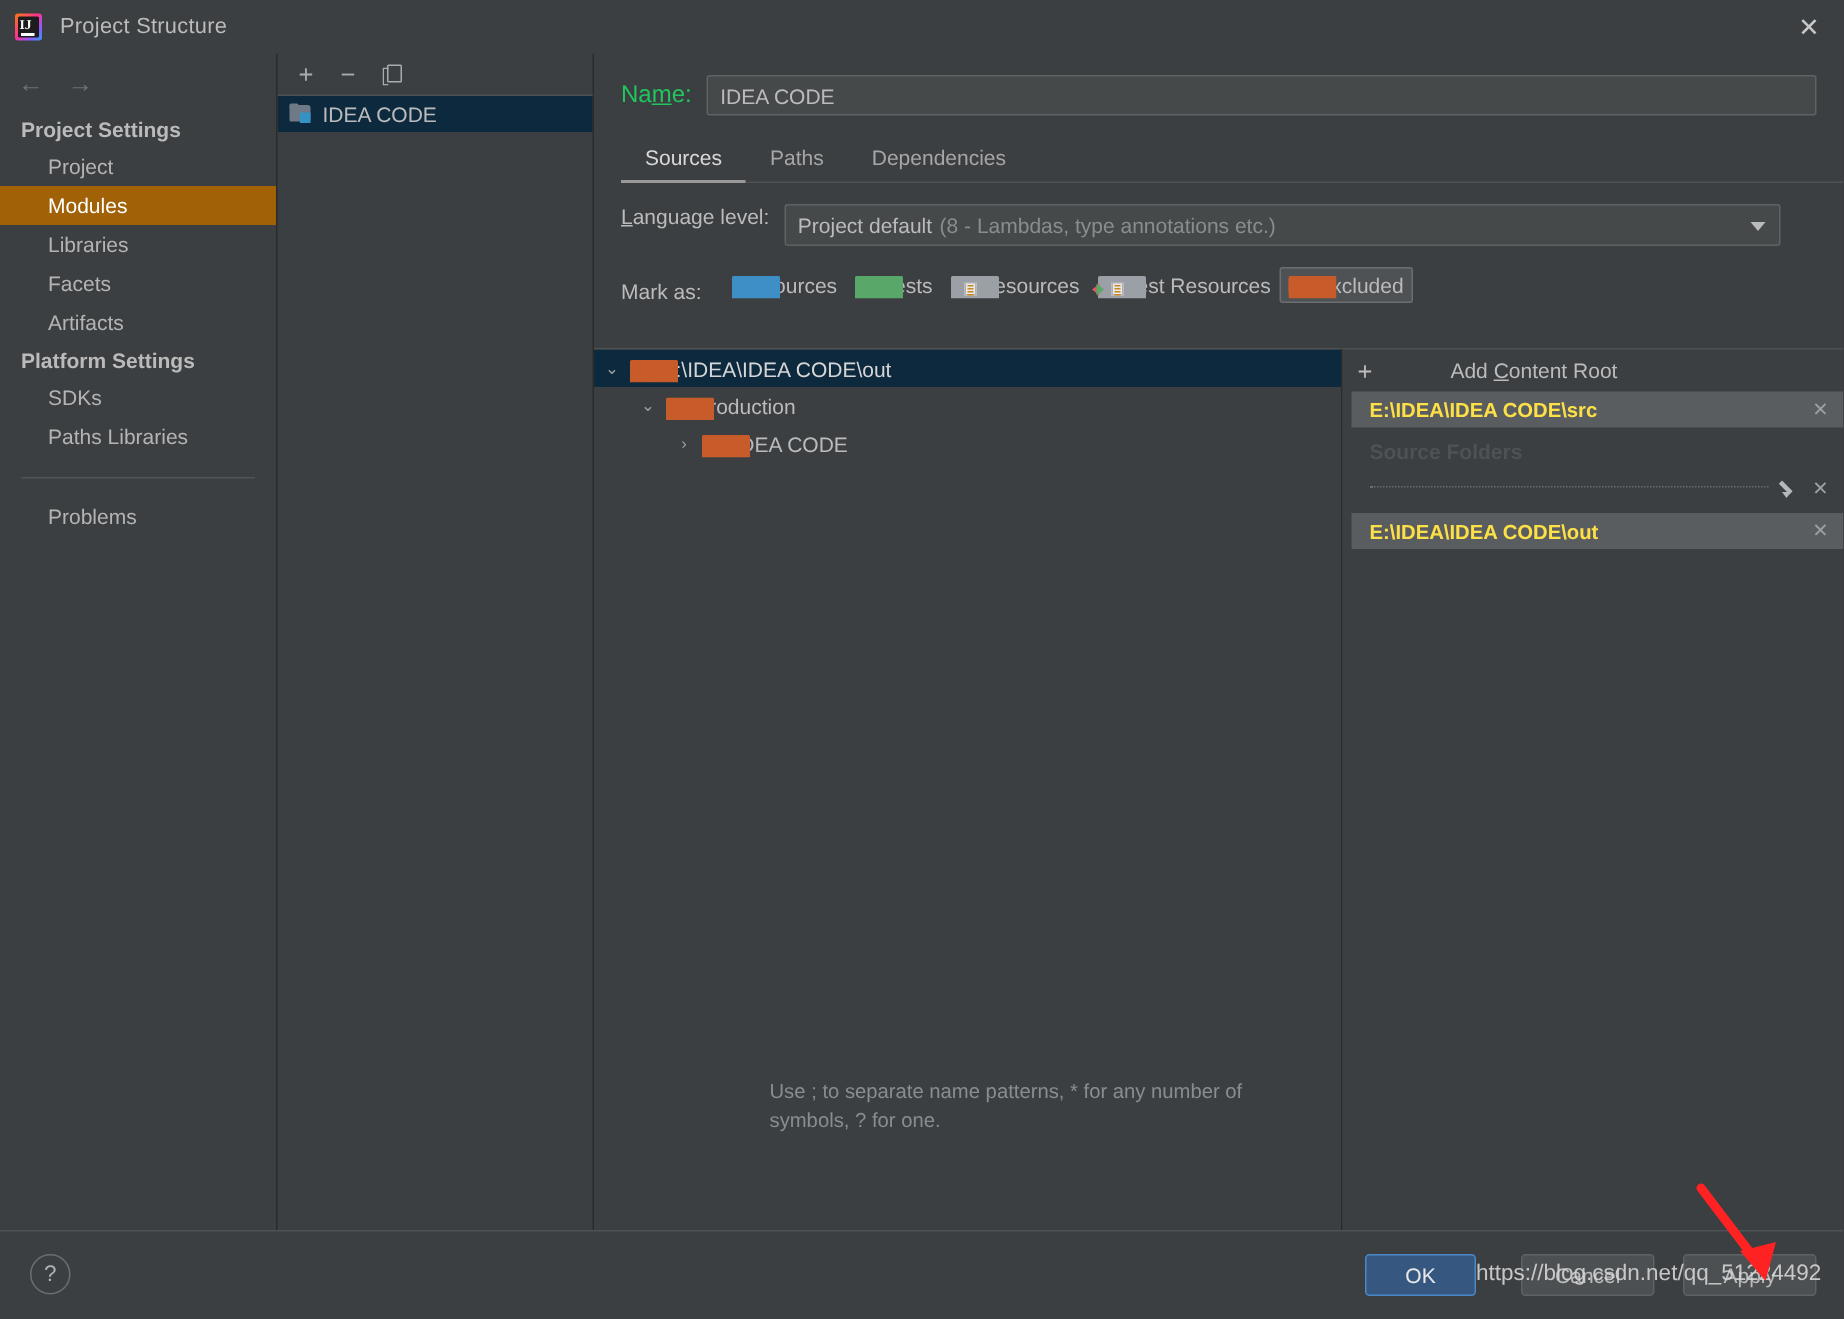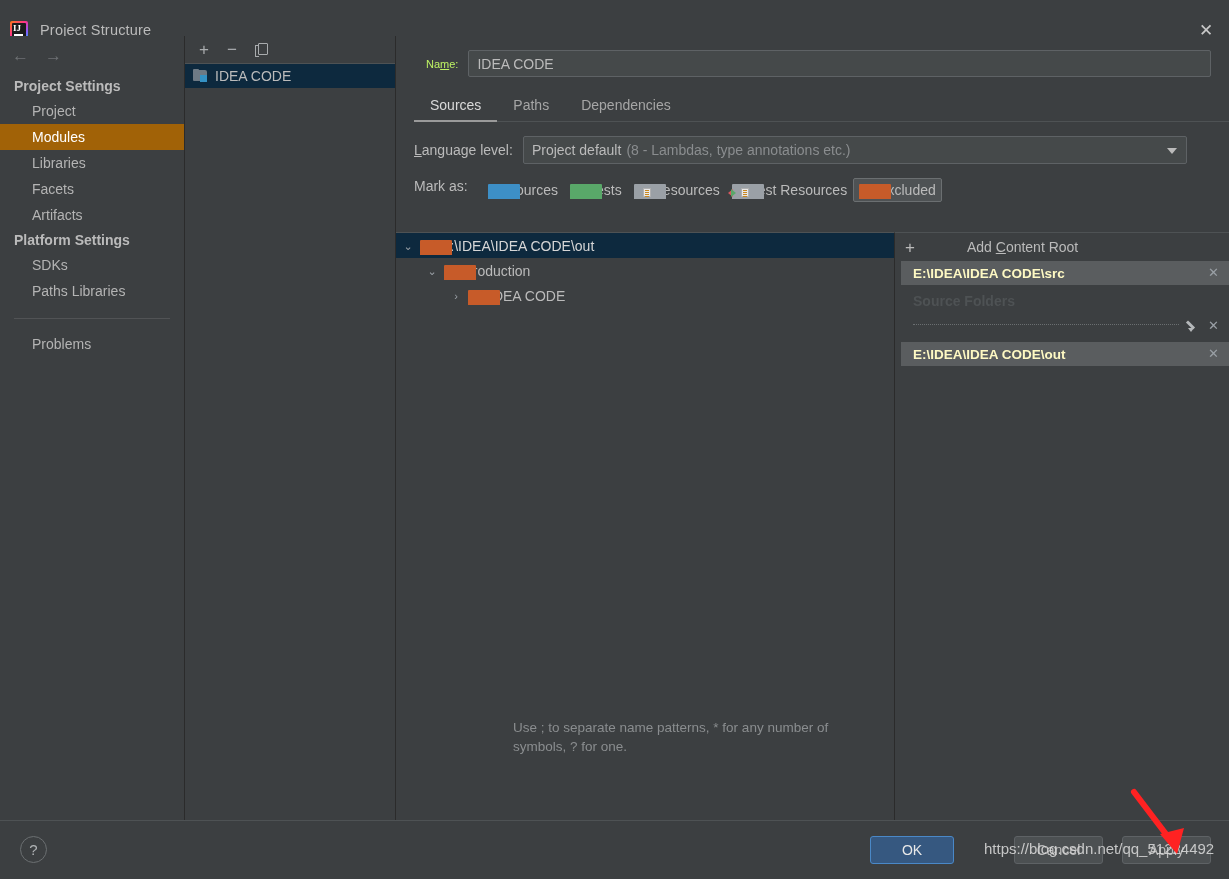--- a/index.html
+++ b/index.html
@@ -6,21 +6,21 @@
   html, body {
     width: 1229px; height: 879px;
     background: #3c3f41;
     font-family: "Liberation Sans", sans-serif;
     overflow: hidden;
   }
   body { position: relative; }
 
   
   .titlebar {
-    position: absolute; left: 0; top: 12px; width: 1229px; height: 36px;
+    position: absolute; left: 0; top: 0; width: 1229px; height: 36px;
     background: #3c3f41;
     display: flex; align-items: center;
   }
   .titlebar-icon {
     width: 18px; height: 18px; margin-left: 10px; position: relative;
     border-radius: 2px; overflow: hidden;
     background: linear-gradient(135deg,#f97a12 0%,#ff318c 45%,#8c5bff 75%,#2d9cf0 100%);
     flex: none;
   }
   .titlebar-icon .inner {
@@ -106,57 +106,57 @@
   }
   .module-label { color: #bbbbbb; font-size: 14px; }
 
   
   .center {
     flex: 1 1 auto; height: 784px; background: #3c3f41; position: relative;
   }
   .name-row {
     display: flex; align-items: center; padding: 14px 18px 0 18px; gap: 10px;
   }
-  .name-label { color: #bef264; font-size: 11px; margin-left: 12px; }
+  .name-label { color: #22c55e; font-size: 16px; }
   .name-label u { text-decoration: underline; }
   .text-input {
     flex: 1 1 auto; height: 27px; background: #45494a;
     border: 1px solid #5e6265; border-radius: 2px;
     color: #bbbbbb; font-size: 14px; padding: 0 8px;
     font-family: "Liberation Sans", sans-serif;
     outline: none;
   }
   .tabs {
     display: flex; margin: 14px 0 0 18px; gap: 0;
     border-bottom: 1px solid #4e5254;
   }
   .tab {
     padding: 6px 16px 7px 16px; color: #a6a6a6; font-size: 14px;
     cursor: pointer; border-bottom: 2px solid transparent; margin-bottom: -1px;
   }
   .tab.active { color: #d9d9d9; border-bottom: 2px solid #9a9a9a; }
 
-  .lang-row { display: flex; align-items: center; padding: 14px 42px 0 18px; gap: 10px; }
+  .lang-row { display: flex; padding: 14px 42px 0 18px; gap: 10px; }
   .lang-label { color: #bbbbbb; font-size: 14px; white-space: nowrap; }
   .combo {
     flex: 1 1 auto; height: 28px; background: #45494a;
     border: 1px solid #5e6265; border-radius: 2px;
     display: flex; align-items: center; padding: 11px 8px;
     cursor: pointer; position: relative;
   }
   .combo-main { color: #bbbbbb; font-size: 14px; }
   .combo-sub { color: #8a8d8f; font-size: 14px; margin-left: 5px; }
   .combo-arrow {
     position: absolute; right: 9px; top: 50%; margin-top: -2px;
     width: 0; height: 0; border-left: 5px solid transparent;
     border-right: 5px solid transparent; border-top: 6px solid #bbbbbb;
   }
 
   .markas-row {
-    display: flex; align-items: flex-start; padding: 14px 16px 0 18px; gap: 0;
+    display: flex; align-items: flex-end; padding: 14px 16px 0 18px; gap: 0;
   }
   .markas-label { color: #bbbbbb; font-size: 14px; margin-right: 14px; }
   .mark-btn {
     display: flex; align-items: center; gap: 4px; padding: 3px 5px;
     cursor: pointer; border-radius: 2px; border: 1px solid transparent;
   }
   .mark-btn.pressed { background: #4e5254; border: 1px solid #6b6f71; }
   .mark-text { color: #bbbbbb; font-size: 14px; }
   .mark-text u { text-decoration: underline; }
   .fi { width: 15px; height: 12px; position: relative; flex: none; }
@@ -226,21 +226,21 @@
     display: flex; align-items: center; gap: 8px; height: 28px;
     padding: 0 10px; cursor: pointer;
   }
   .plus-glyph { color: #bbbbbb; font-size: 17px; line-height: 17px; }
   .add-root-text { color: #bbbbbb; font-size: 14px; margin-left: 44px; }
   .add-root-text u { text-decoration: underline; }
   .root-header {
     height: 24px; background: #5a5d5f; display: flex; align-items: center;
     padding: 0 8px 0 12px; position: relative; margin-left: 6px;
   }
-  .root-header .path { color: #fef9c3; font-size: 13.5px; font-weight: bold; }
+  .root-header .path { color: #fde047; font-size: 13.5px; font-weight: bold; }
   .root-header .xbtn {
     position: absolute; right: 10px; top: 50%; margin-top: -7px;
     color: #9aa0a6; font-size: 13px; line-height: 14px; cursor: pointer;
   }
   .root-section { margin-left: 6px; background: #3c3f41; }
   .section-title {
     color: #4e5254; font-size: 14px; font-weight: bold; padding: 8px 0 6px 12px;
   }
   .dotted-row {
     display: flex; align-items: center; padding: 4px 10px 10px 12px; gap: 8px;
@@ -271,21 +271,21 @@
     display: flex; align-items: center; justify-content: center;
     font-size: 15px; cursor: pointer;
   }
   .btn {
     position: absolute; top: 836px; height: 28px; border-radius: 3px;
     display: flex; align-items: center; justify-content: center;
     font-size: 14px; cursor: pointer; border: 1px solid #5e6265;
     background: #4c5052; color: #bbbbbb;
   }
   .btn.primary { background: #365880; border-color: #4a88c7; color: #e8e8e8; }
-  .btn-ok { left: 870px; width: 84px; text-align: center; }
+  .btn-ok { left: 910px; width: 74px; text-align: center; }
   .btn-cancel { left: 1014px; width: 89px; }
   .btn-apply { left: 1122px; width: 89px; }
 
   
   .watermark {
     position: absolute; left: 984px; top: 840px;
     color: #d9d9d9; font-size: 15px; opacity: .88;
     white-space: nowrap; pointer-events: none;
     font-family: "Liberation Sans", sans-serif;
   }

